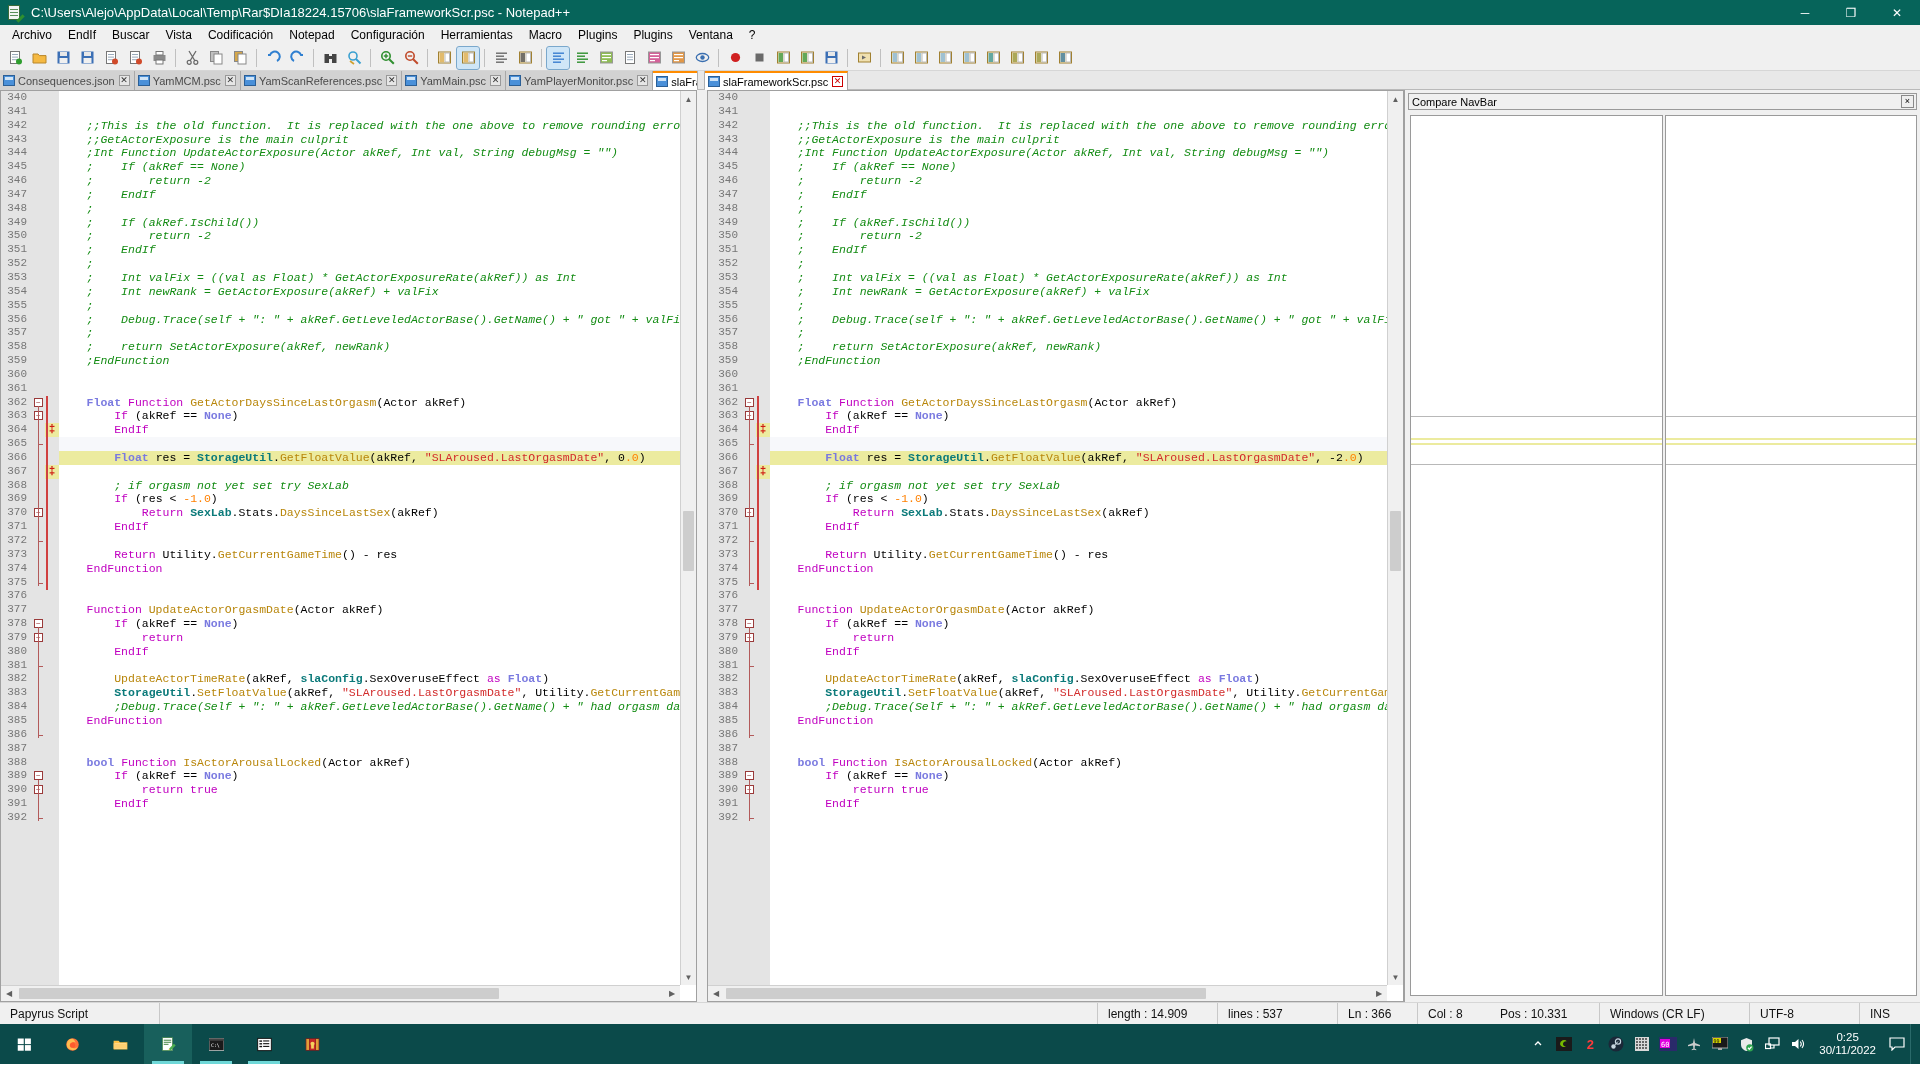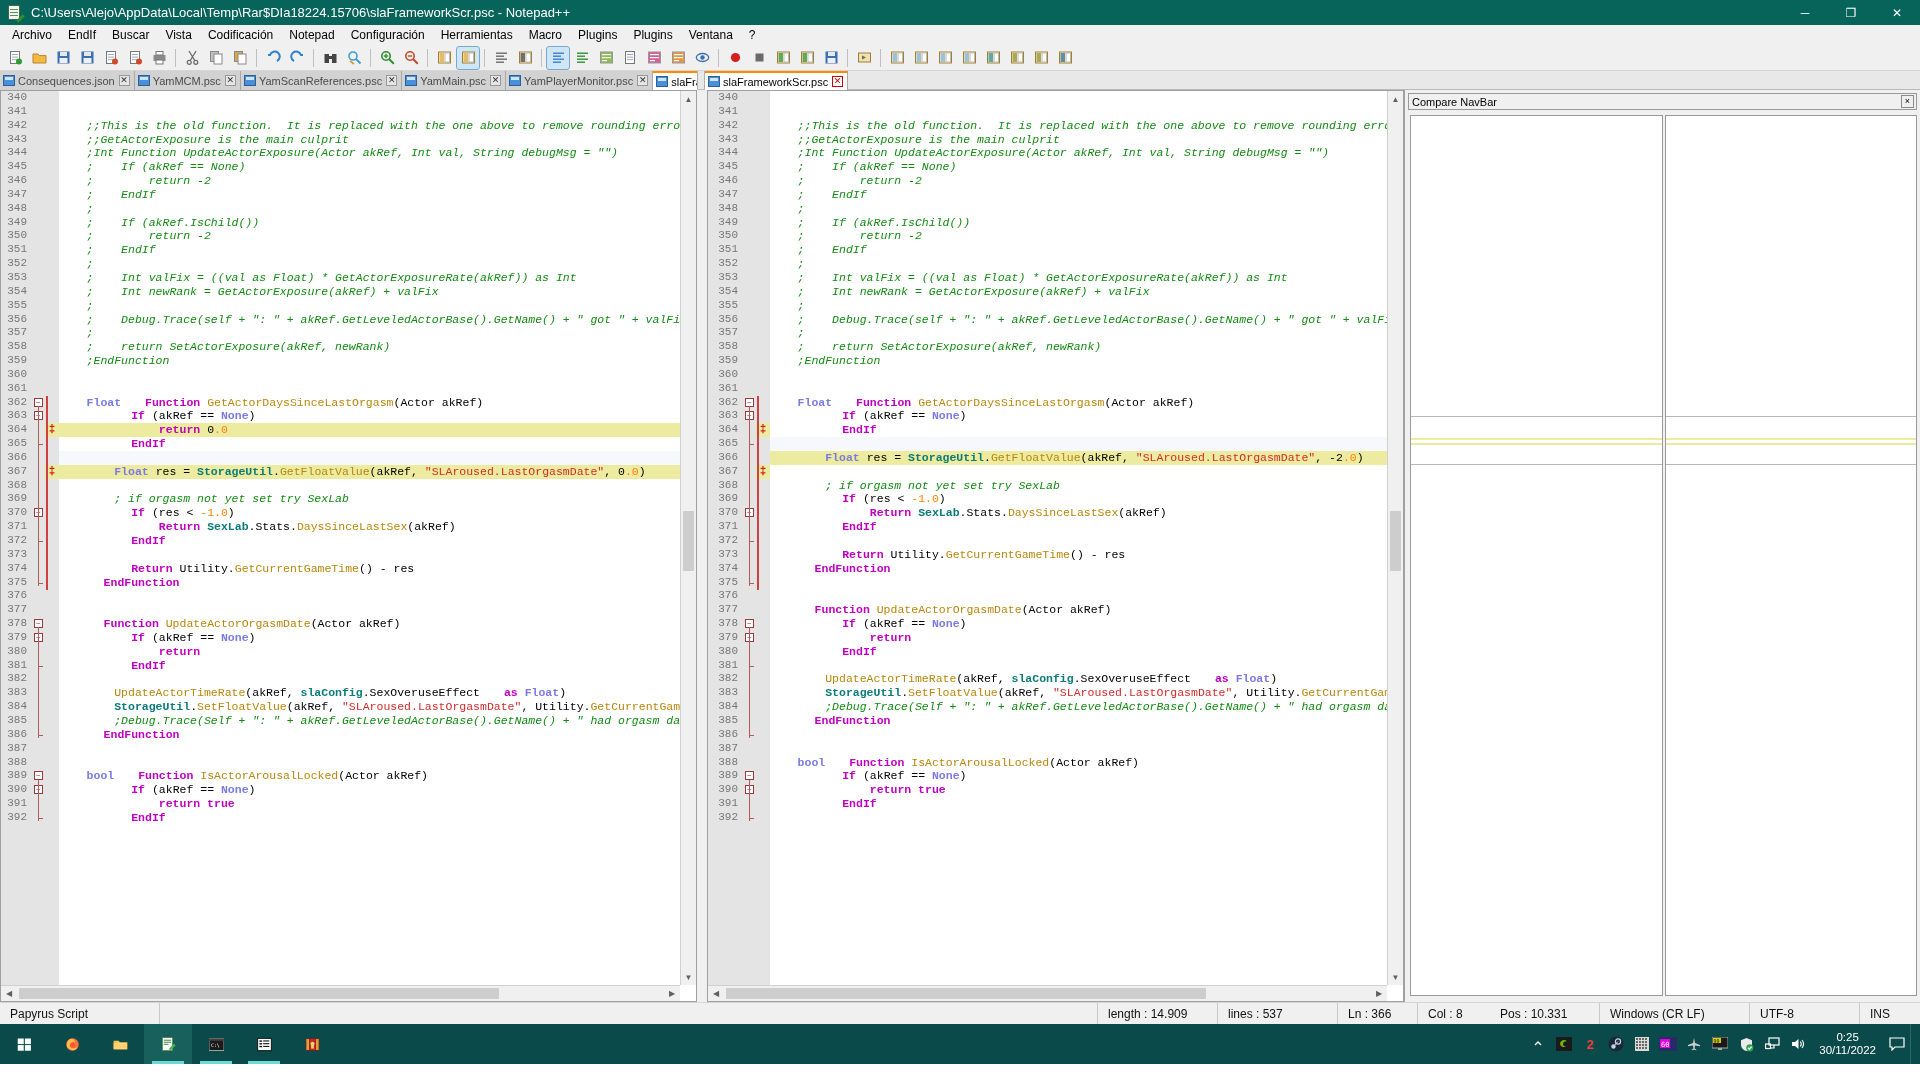--- a/index.html
+++ b/index.html
@@ -77,21 +77,21 @@
     font-size:11px; color:#c00; font-weight:bold;}
 
   
   .fm { position:absolute; left:3px; width:9px; height:9px; border:1px solid #9a3a3a;
     background:#fff; font-size:8px; line-height:7px; text-align:center; color:#9a3a3a; }
   .fline { position:absolute; left:7px; width:1px; background:#b35a5a; }
   .ftick { position:absolute; left:7px; width:5px; height:1px; background:#b35a5a; }
 
   
   .c-com { color:#128b12; font-style:italic; }
-  .c-kw  { color:#c000c0; font-weight:bold;margin-left:17px; }
+  .c-kw  { color:#c000c0; font-weight:normal; }
   .c-typ { color:#7a7ae0; font-weight:bold; }
   .c-fn  { color:#b8860b; }
   .c-str { color:#d22b2b; }
   .c-num { color:#ff8000; }
   .c-op  { color:#000000; }
   .c-cls { color:#0b7a7a; font-weight:bold; }
   .c-plain { color:#000; }
 
   
   .vsb { position:absolute; right:0; top:0; width:16px; bottom:16px; background:#f0f0f0;
@@ -741,21 +741,20 @@
           <div class="row"><span class="c-com">    ;    Int newRank = GetActorExposure(akRef) + valFix</span></div>
           <div class="row"><span class="c-com">    ;</span></div>
           <div class="row"><span class="c-com">    ;    Debug.Trace(self + ": " + akRef.GetLeveledActorBase().GetName() + " got " + valFix + " exp</span></div>
           <div class="row"><span class="c-com">    ;</span></div>
           <div class="row"><span class="c-com">    ;    return SetActorExposure(akRef, newRank)</span></div>
           <div class="row"><span class="c-com">    ;EndFunction</span></div>
           <div class="row"> </div>
           <div class="row"> </div>
           <div class="row"><span class="c-typ">    Float </span><span class="c-kw">Function </span><span class="c-fn">GetActorDaysSinceLastOrgasm</span><span class="c-op">(</span><span class="c-plain">Actor akRef</span><span class="c-op">)</span></div>
           <div class="row"><span class="c-kw">        If </span><span class="c-op">(</span><span class="c-plain">akRef </span><span class="c-op">== </span><span class="c-typ">None</span><span class="c-op">)</span></div>
-          <div class="row hl"><span class="c-kw">            return </span><span class="c-chg">0</span><span class="c-num">.0</span></div>
           <div class="row"><span class="c-kw">        EndIf</span></div>
           <div class="row alt"> </div>
           <div class="row hl"><span class="c-typ">        Float </span><span class="c-plain">res </span><span class="c-op">= </span><span class="c-cls">StorageUtil</span><span class="c-op">.</span><span class="c-fn">GetFloatValue</span><span class="c-op">(</span><span class="c-plain">akRef, </span><span class="c-str">"SLAroused.LastOrgasmDate"</span><span class="c-op">, </span><span class="c-chg">0</span><span class="c-num">.0</span><span class="c-op">)</span></div>
           <div class="row"> </div>
           <div class="row"><span class="c-com">        ; if orgasm not yet set try SexLab</span></div>
           <div class="row"><span class="c-kw">        If </span><span class="c-op">(</span><span class="c-plain">res </span><span class="c-op">&lt; </span><span class="c-num">-1.0</span><span class="c-op">)</span></div>
           <div class="row"><span class="c-kw">            Return </span><span class="c-cls">SexLab</span><span class="c-op">.</span><span class="c-plain">Stats</span><span class="c-op">.</span><span class="c-fn">DaysSinceLastSex</span><span class="c-op">(</span><span class="c-plain">akRef</span><span class="c-op">)</span></div>
           <div class="row"><span class="c-kw">        EndIf</span></div>
           <div class="row"> </div>
           <div class="row"><span class="c-kw">        Return </span><span class="c-plain">Utility</span><span class="c-op">.</span><span class="c-fn">GetCurrentGameTime</span><span class="c-op">() </span><span class="c-op">- </span><span class="c-plain">res</span></div>

